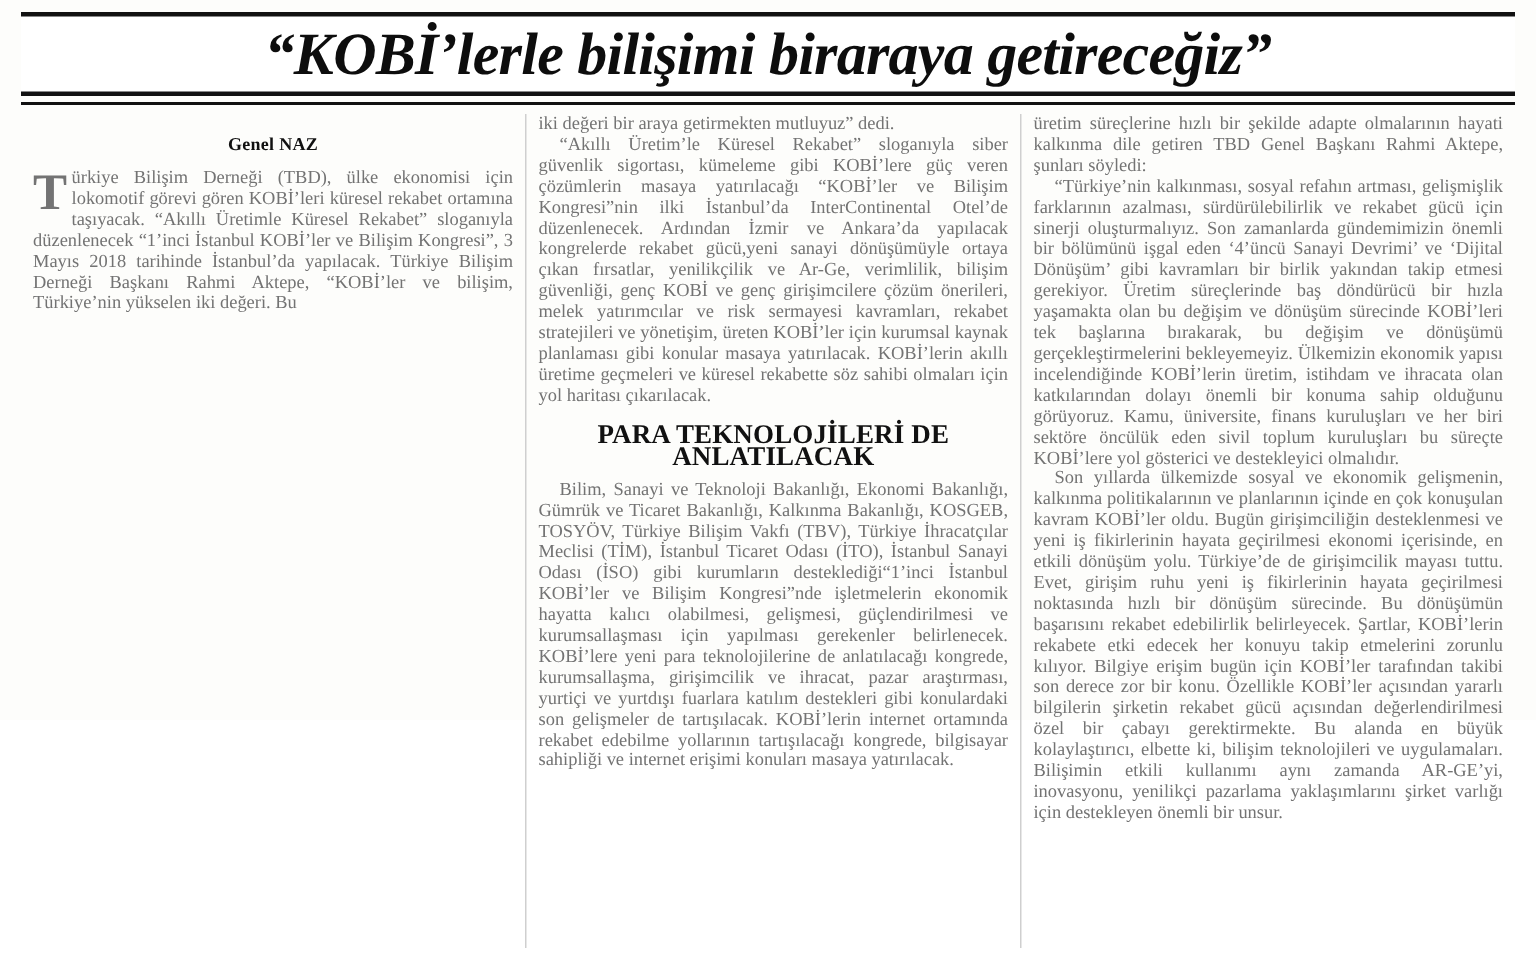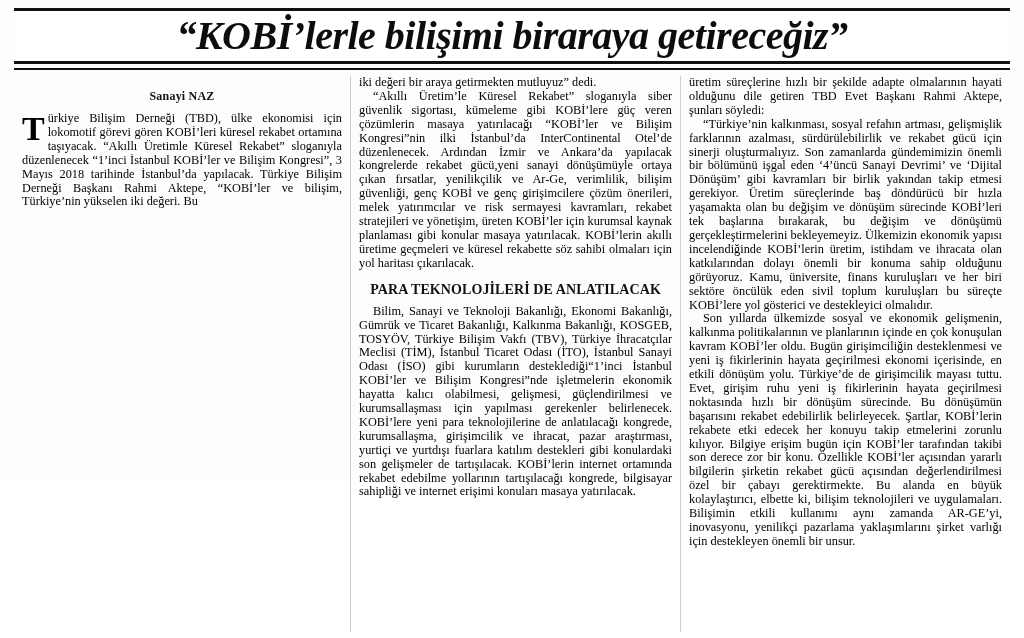--- a/index.html
+++ b/index.html
@@ -79,21 +79,21 @@
   .col-2 { width: 330px; }
   .col-3 { width: 330px; }
 
   p.body {
     margin: 0 0 0 0;
     font-size: 12.3px;
     line-height: 13.9px;
     text-align: justify;
     text-justify: inter-word;
     hyphens: auto;
-    color: #000000;
+    color: #737373;
   }
   p.body + p.body { text-indent: 14px; }
   p.body.indent { text-indent: 14px; }
 
   .byline {
     font-size: 12px;
     font-weight: bold;
     text-align: center;
     margin: 0 0 8px 0;
     letter-spacing: .2px;
@@ -109,21 +109,21 @@
     font-weight: bold;
     font-size: 34px;
     line-height: 28px;
     padding: 2px 3px 0 0;
     margin-top: 1px;
   }
 
   .subhead {
     text-align: center;
     font-weight: bold;
-    font-size: 14px;
+    font-size: 18px;
     line-height: 15px;
     margin: 11px 0 8px 0;
     letter-spacing: .1px;
   }
 
   .spacer-top { height: 13px; }
 </style>
 </head>
 <body>
 
@@ -131,31 +131,31 @@
 
   <div class="headline-wrap">
     <div class="headline">“KOBİ’lerle bilişimi biraraya getireceğiz”</div>
   </div>
   <div class="rule-below"></div>
 
   <div class="columns">
 
     <div class="col col-1">
       <div class="spacer-top"></div>
-      <div class="byline">Sanayi NAZ</div>
+      <div class="byline">Genel NAZ</div>
       <p class="body dropcap-para"><span class="dropcap">T</span><span>ürkiye Bilişim Derneği (TBD), ülke ekonomisi için lokomotif görevi gören KOBİ’leri küresel rekabet ortamına taşıyacak. “Akıllı Üretimle Küresel Rekabet” sloganıyla düzenlenecek “1’inci İstanbul KOBİ’ler ve Bilişim Kongresi”, 3 Mayıs 2018 tarihinde İstanbul’da yapılacak. Türkiye Bilişim Derneği Başkanı Rahmi Aktepe, “KOBİ’ler ve bilişim, Türkiye’nin yükselen iki değeri. Bu</span></p>
     </div>
 
     <div class="col col-2">
       <p class="body">iki değeri bir araya getirmekten mutluyuz” dedi.</p>
       <p class="body indent">“Akıllı Üretim’le Küresel Rekabet” sloganıyla siber güvenlik sigortası, kümeleme gibi KOBİ’lere güç veren çözümlerin masaya yatırılacağı “KOBİ’ler ve Bilişim Kongresi”nin ilki İstanbul’da InterContinental Otel’de düzenlenecek. Ardından İzmir ve Ankara’da yapılacak kongrelerde rekabet gücü,yeni sanayi dönüşümüyle ortaya çıkan fırsatlar, yenilikçilik ve Ar-Ge, verimlilik, bilişim güvenliği, genç KOBİ ve genç girişimcilere çözüm önerileri, melek yatırımcılar ve risk sermayesi kavramları, rekabet stratejileri ve yönetişim, üreten KOBİ’ler için kurumsal kaynak planlaması gibi konular masaya yatırılacak. KOBİ’lerin akıllı üretime geçmeleri ve küresel rekabette söz sahibi olmaları için yol haritası çıkarılacak.</p>
       <div class="subhead">PARA TEKNOLOJİLERİ DE ANLATILACAK</div>
       <p class="body indent">Bilim, Sanayi ve Teknoloji Bakanlığı, Ekonomi Bakanlığı, Gümrük ve Ticaret Bakanlığı, Kalkınma Bakanlığı, KOSGEB, TOSYÖV, Türkiye Bilişim Vakfı (TBV), Türkiye İhracatçılar Meclisi (TİM), İstanbul Ticaret Odası (İTO), İstanbul Sanayi Odası (İSO) gibi kurumların desteklediği“1’inci İstanbul KOBİ’ler ve Bilişim Kongresi”nde işletmelerin ekonomik hayatta kalıcı olabilmesi, gelişmesi, güçlendirilmesi ve kurumsallaşması için yapılması gerekenler belirlenecek. KOBİ’lere yeni para teknolojilerine de anlatılacağı kongrede, kurumsallaşma, girişimcilik ve ihracat, pazar araştırması, yurtiçi ve yurtdışı fuarlara katılım destekleri gibi konulardaki son gelişmeler de tartışılacak. KOBİ’lerin internet ortamında rekabet edebilme yollarının tartışılacağı kongrede, bilgisayar sahipliği ve internet erişimi konuları masaya yatırılacak.</p>
     </div>
 
     <div class="col col-3">
-      <p class="body">üretim süreçlerine hızlı bir şekilde adapte olmalarının hayati olduğunu dile getiren TBD Evet Başkanı Rahmi Aktepe, şunları söyledi:</p>
+      <p class="body">üretim süreçlerine hızlı bir şekilde adapte olmalarının hayati kalkınma dile getiren TBD Genel Başkanı Rahmi Aktepe, şunları söyledi:</p>
       <p class="body indent">“Türkiye’nin kalkınması, sosyal refahın artması, gelişmişlik farklarının azalması, sürdürülebilirlik ve rekabet gücü için sinerji oluşturmalıyız. Son zamanlarda gündemimizin önemli bir bölümünü işgal eden ‘4’üncü Sanayi Devrimi’ ve ‘Dijital Dönüşüm’ gibi kavramları bir birlik yakından takip etmesi gerekiyor. Üretim süreçlerinde baş döndürücü bir hızla yaşamakta olan bu değişim ve dönüşüm sürecinde KOBİ’leri tek başlarına bırakarak, bu değişim ve dönüşümü gerçekleştirmelerini bekleyemeyiz. Ülkemizin ekonomik yapısı incelendiğinde KOBİ’lerin üretim, istihdam ve ihracata olan katkılarından dolayı önemli bir konuma sahip olduğunu görüyoruz. Kamu, üniversite, finans kuruluşları ve her biri sektöre öncülük eden sivil toplum kuruluşları bu süreçte KOBİ’lere yol gösterici ve destekleyici olmalıdır.</p>
       <p class="body indent">Son yıllarda ülkemizde sosyal ve ekonomik gelişmenin, kalkınma politikalarının ve planlarının içinde en çok konuşulan kavram KOBİ’ler oldu. Bugün girişimciliğin desteklenmesi ve yeni iş fikirlerinin hayata geçirilmesi ekonomi içerisinde, en etkili dönüşüm yolu. Türkiye’de de girişimcilik mayası tuttu. Evet, girişim ruhu yeni iş fikirlerinin hayata geçirilmesi noktasında hızlı bir dönüşüm sürecinde. Bu dönüşümün başarısını rekabet edebilirlik belirleyecek. Şartlar, KOBİ’lerin rekabete etki edecek her konuyu takip etmelerini zorunlu kılıyor. Bilgiye erişim bugün için KOBİ’ler tarafından takibi son derece zor bir konu. Özellikle KOBİ’ler açısından yararlı bilgilerin şirketin rekabet gücü açısından değerlendirilmesi özel bir çabayı gerektirmekte. Bu alanda en büyük kolaylaştırıcı, elbette ki, bilişim teknolojileri ve uygulamaları. Bilişimin etkili kullanımı aynı zamanda AR-GE’yi, inovasyonu, yenilikçi pazarlama yaklaşımlarını şirket varlığı için destekleyen önemli bir unsur.</p>
     </div>
 
   </div>
 </div>
 
 </body></html>

